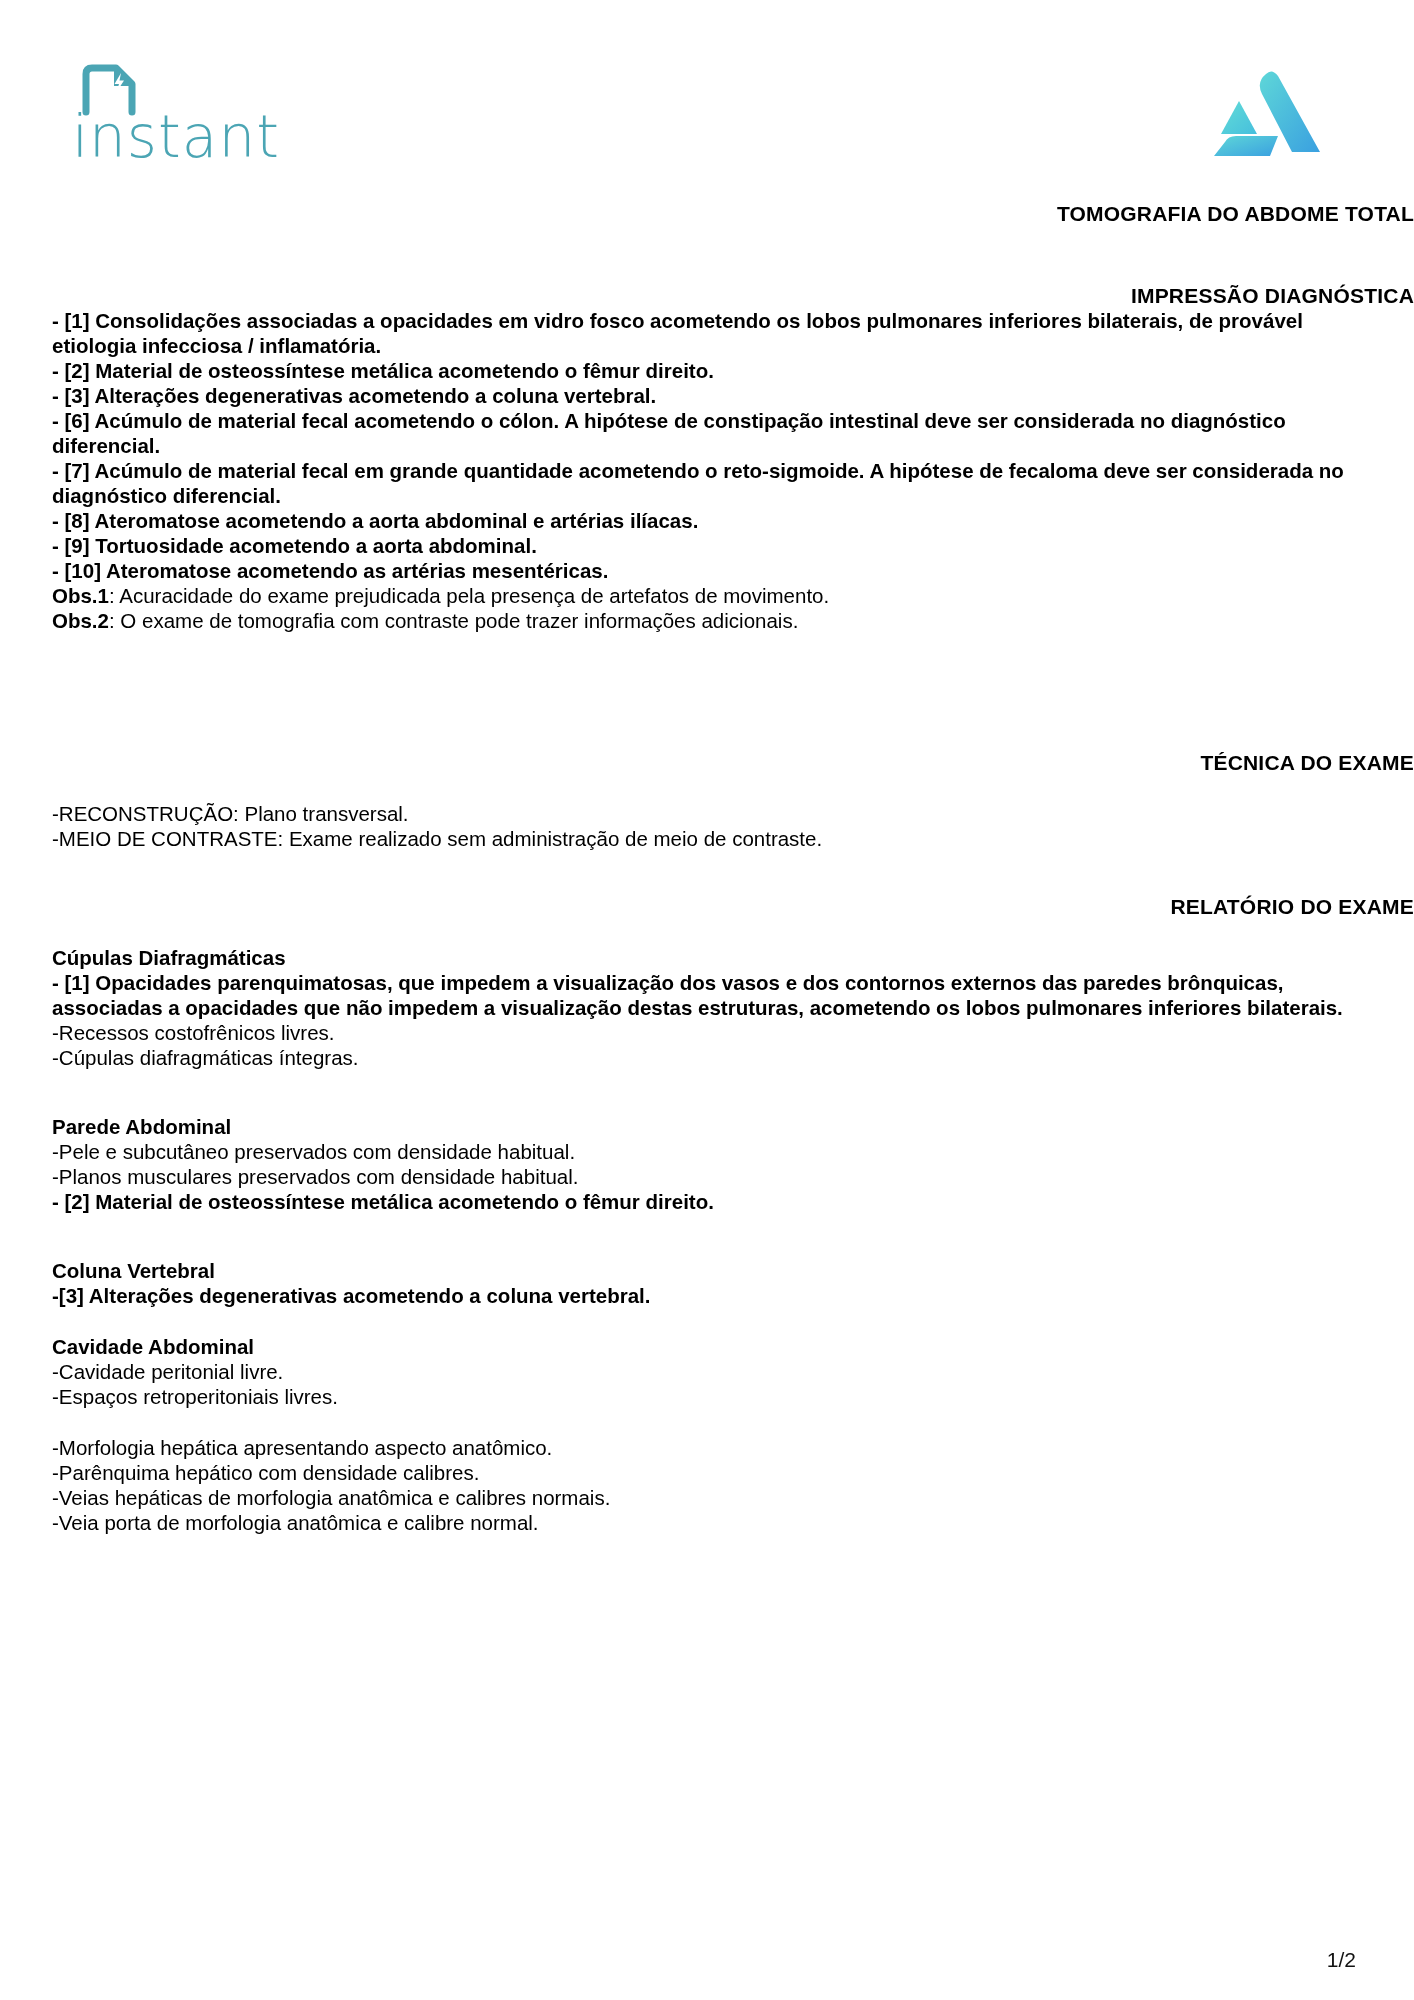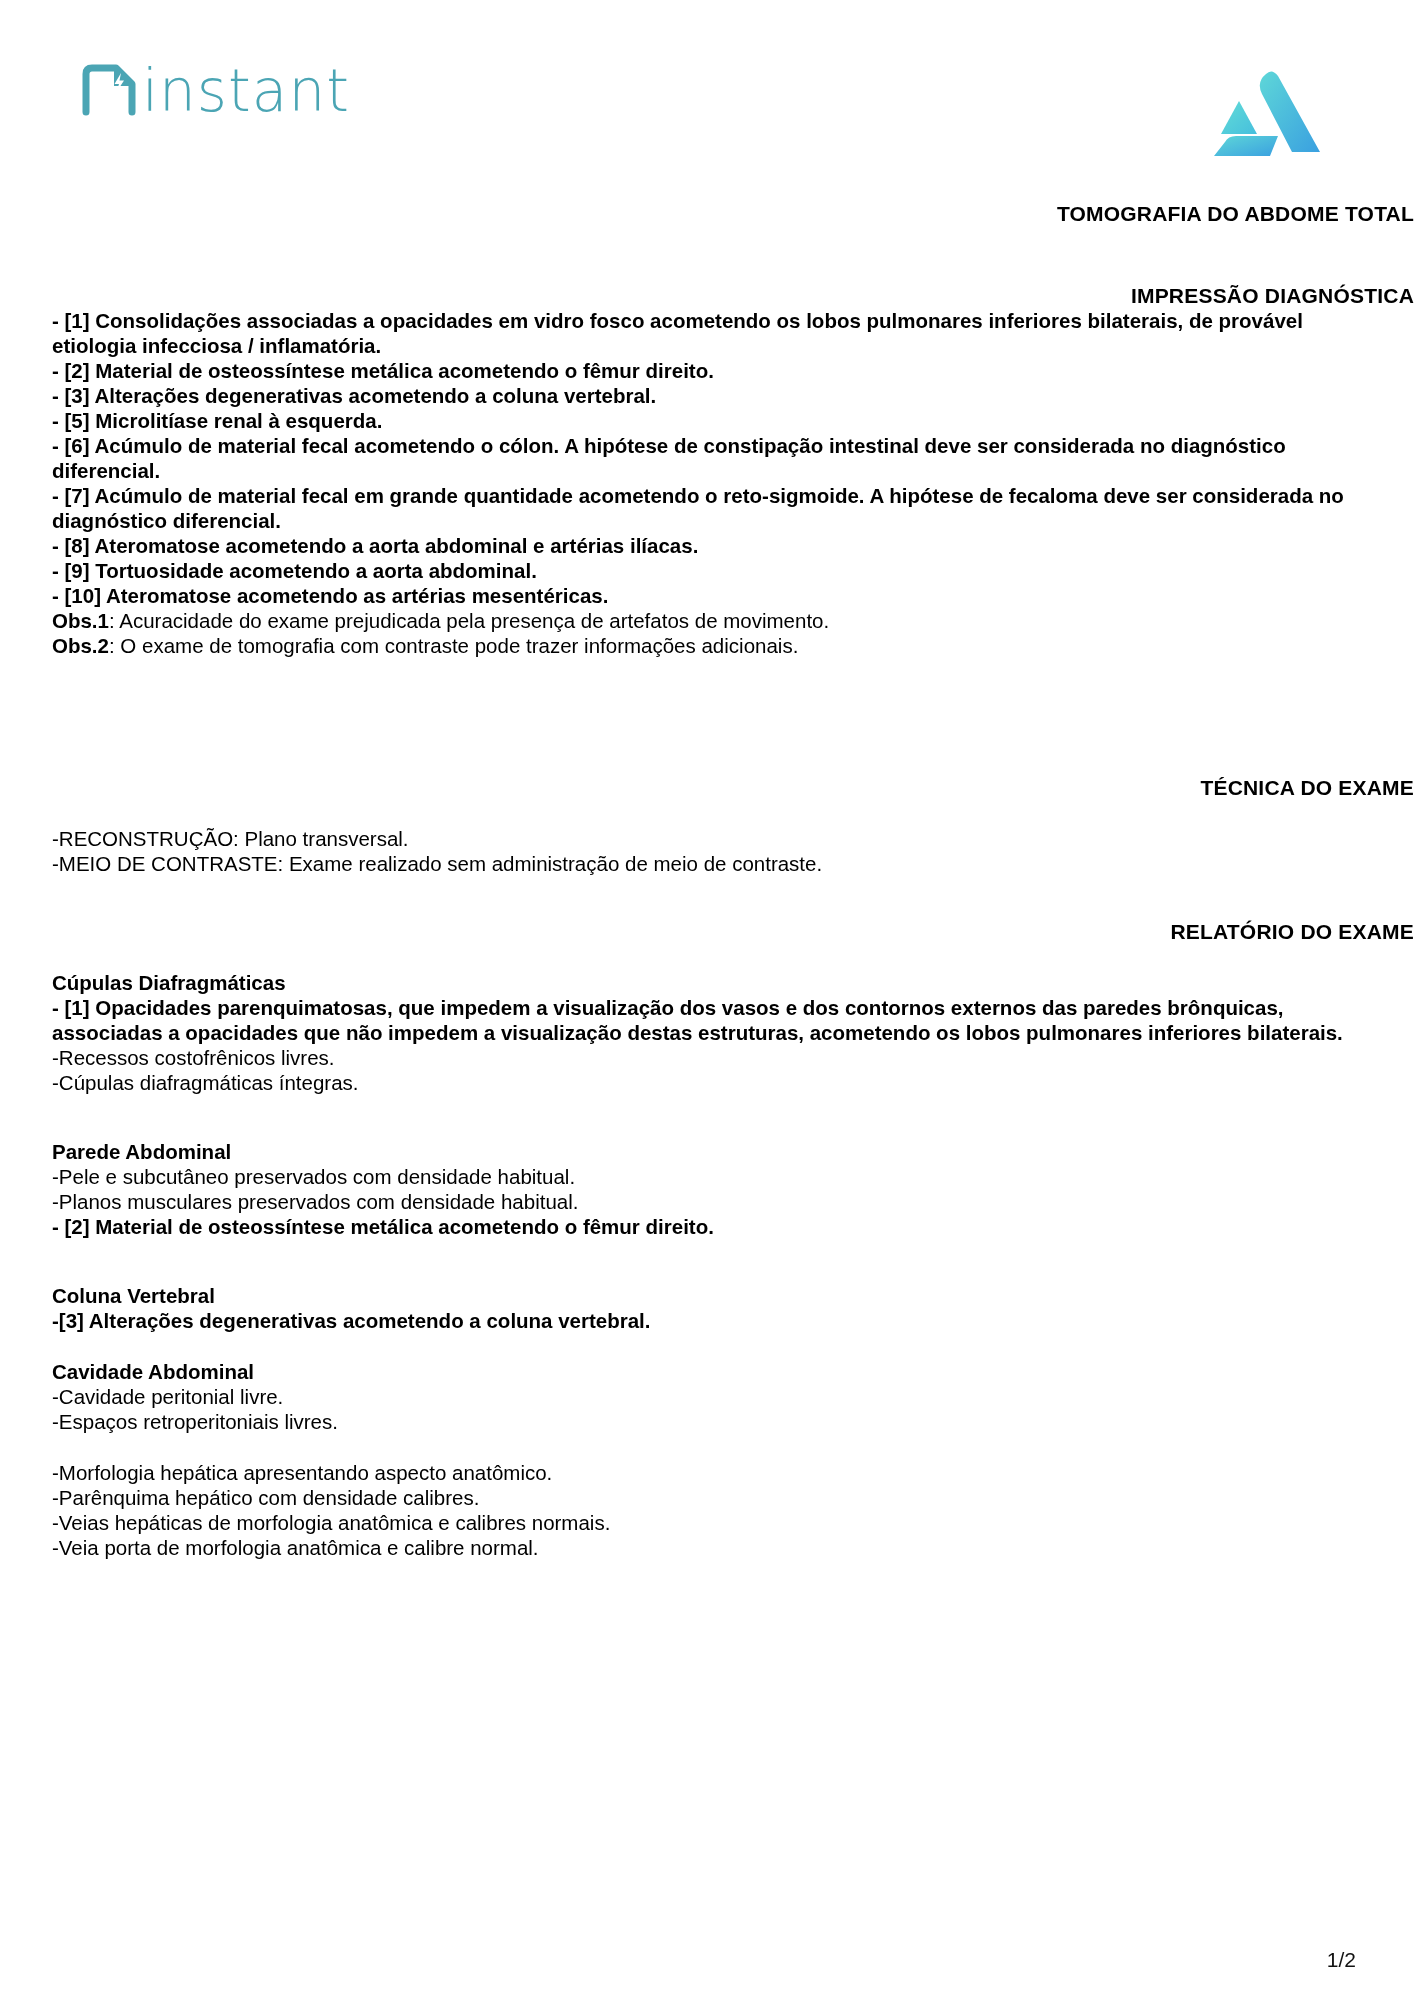--- a/index.html
+++ b/index.html
@@ -26,20 +26,21 @@
   
   .header {
     position: relative;
     height: 150px;
   }
   .logo-left {
     position: absolute;
     left: 72px;
     top: 62px;
     display: flex;
+    flex-direction: column;
     align-items: flex-start;
     justify-content: space-between;
   }
   .logo-doc {
     position: relative;
     width: 62px;
     height: 62px;
     margin-left: 8px;
     margin-bottom: -16px;
   }
@@ -138,21 +139,20 @@
   </div>
 
   <div class="center-title t-tomografia">TOMOGRAFIA DO ABDOME TOTAL</div>
 
   <div class="center-title t-impressao">IMPRESSÃO DIAGNÓSTICA</div>
 
   <div class="body-area">
     <p class="bold">- [1] Consolidações associadas a opacidades em vidro fosco acometendo os lobos pulmonares inferiores bilaterais, de provável etiologia infecciosa / inflamatória.</p>
     <p class="bold">- [2] Material de osteossíntese metálica acometendo o fêmur direito.</p>
     <p class="bold">- [3] Alterações degenerativas acometendo a coluna vertebral.</p>
-    <p class="bold">- [5] Microlitíase renal à esquerda.</p>
     <p class="bold">- [6] Acúmulo de material fecal acometendo o cólon. A hipótese de constipação intestinal deve ser considerada no diagnóstico diferencial.</p>
     <p class="bold">- [7] Acúmulo de material fecal em grande quantidade acometendo o reto-sigmoide. A hipótese de fecaloma deve ser considerada no diagnóstico diferencial.</p>
     <p class="bold">- [8] Ateromatose acometendo a aorta abdominal e artérias ilíacas.</p>
     <p class="bold">- [9] Tortuosidade acometendo a aorta abdominal.</p>
     <p class="bold">- [10] Ateromatose acometendo as artérias mesentéricas.</p>
 
     <p><span class="bold">Obs.1</span><span class="light">: Acuracidade do exame prejudicada pela presença de artefatos de movimento.</span></p>
     <p><span class="bold">Obs.2</span><span class="light">: O exame de tomografia com contraste pode trazer informações adicionais.</span></p>
   </div>
 

